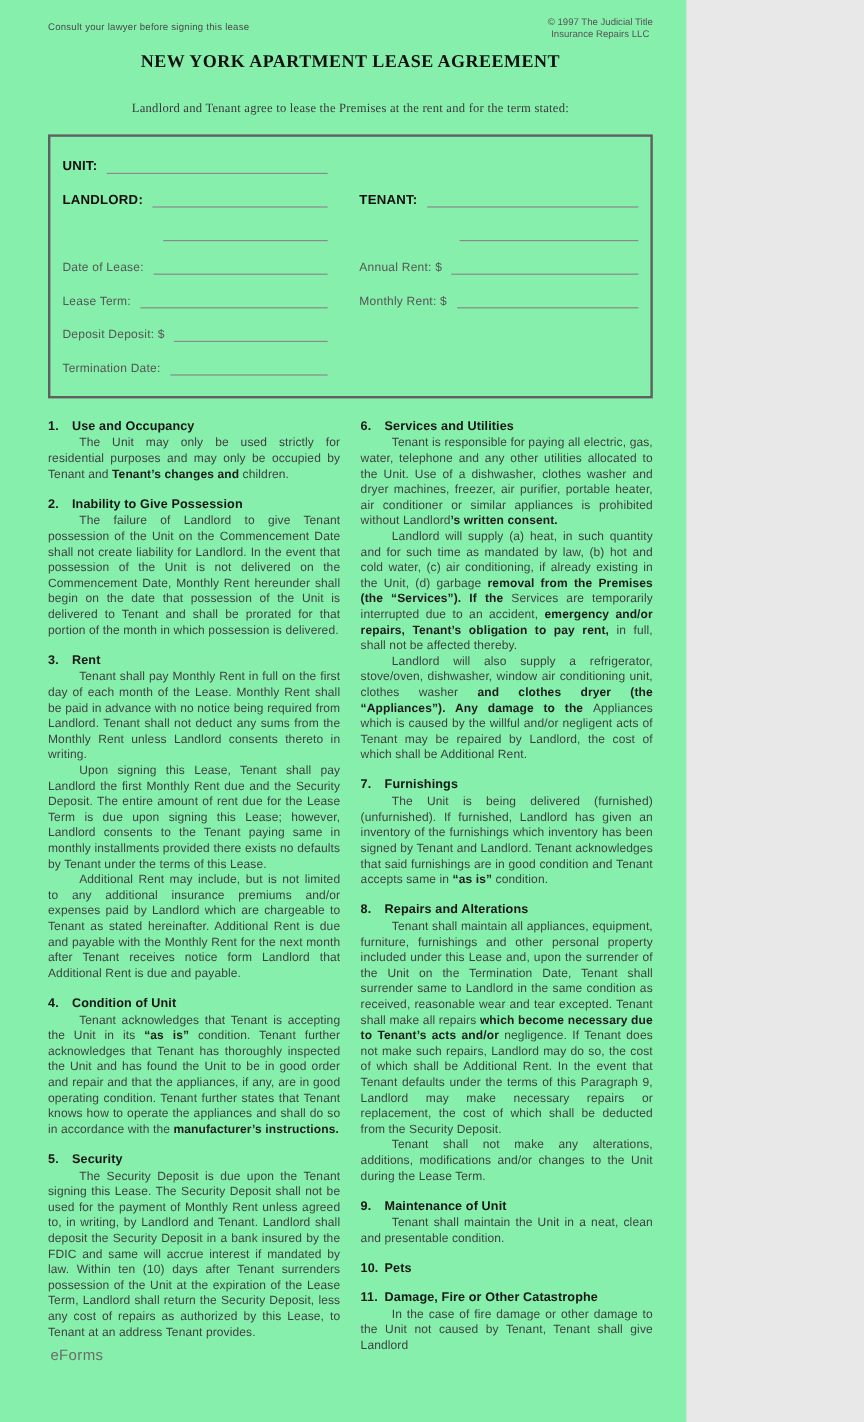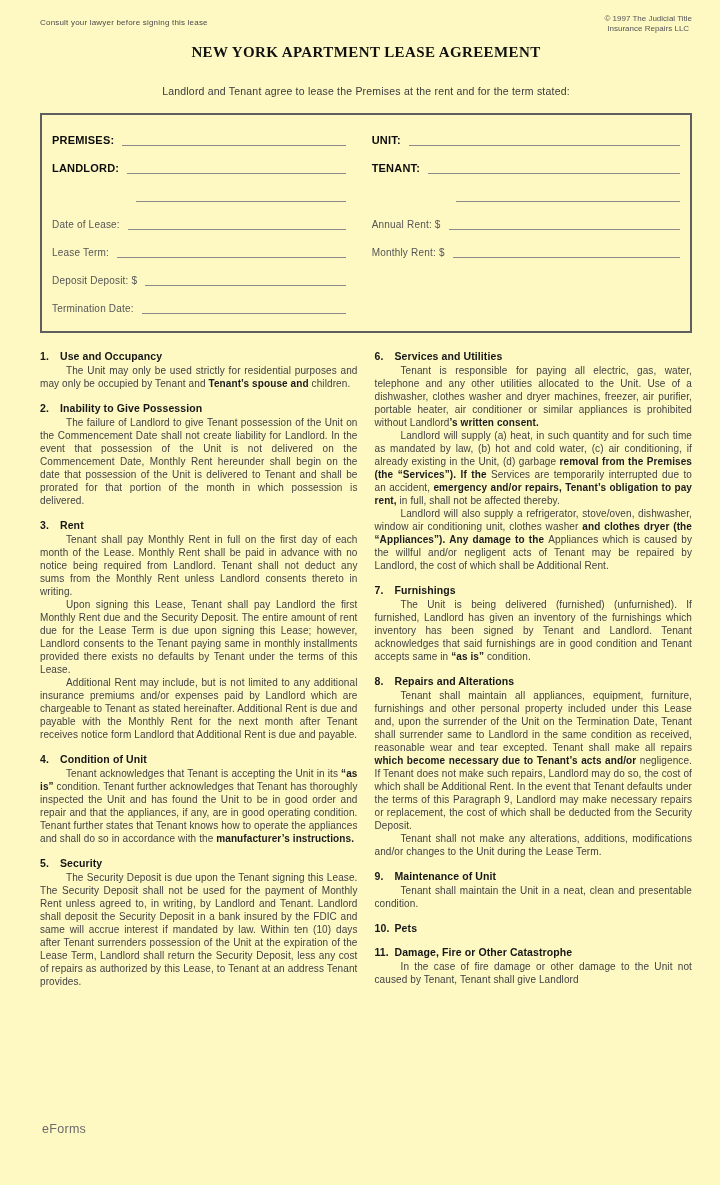--- a/index.html
+++ b/index.html
@@ -1,26 +1,26 @@
 <!DOCTYPE html>
 <html><head>
 <meta charset="utf-8">
 <style>
   html,body{margin:0;padding:0;background:#e8e8e8;}
   .page{
-    width:720px;height:1185px;background:#fef9c3;position:relative;
+    width:572px;height:1185px;background:#86efac;position:relative;
     box-sizing:border-box;padding:14px 28px 0 40px;overflow:hidden;
     font-family:"Liberation Sans",sans-serif;color:#3d3d3d;
   }
   .top-row{display:flex;justify-content:space-between;align-items:flex-start;}
   .disclaimer{font-size:8px;color:#4a4a4a;letter-spacing:.2px;padding-top:4px;}
   .copyright{font-size:8px;color:#555;text-align:center;line-height:10px;}
   .doc-title{text-align:center;font-size:15px;font-weight:bold;color:#111;
     letter-spacing:.4px;margin-top:10px;font-family:Liberation Serif, serif;}
-  .doc-subtitle{text-align:center;font-size:10.5px;color:#3a3a3a;margin-top:24px;letter-spacing:.2px;}
+  .doc-subtitle{text-align:center;font-size:10.5px;color:#3a3a3a;margin-top:24px;letter-spacing:.2px;font-family:Liberation Serif, serif;}
   .form-box{margin-top:16px;border:2px solid #5f5f5f;padding:14px 10px 6px 10px;}
   .form-row{display:grid;grid-template-columns:1fr 1.05fr;column-gap:26px;}
   .form-cell{display:flex;align-items:flex-end;height:17px;margin-bottom:11px;}
   .flabel{font-size:10px;color:#555;white-space:nowrap;letter-spacing:.2px;}
   .flabel.bold{font-weight:bold;font-size:11px;color:#0d0d0d;}
   .fline{flex:1;border-bottom:1.5px solid #8a8a8a;height:13px;margin-left:8px;min-width:40px;}
   .fline.indent{margin-left:84px;}
   .columns{display:grid;grid-template-columns:1fr 1fr;column-gap:17px;margin-top:17px;}
   .section{margin-bottom:12px;}
   .sec-heading{display:flex;font-size:10.5px;font-weight:bold;color:#161616;
@@ -43,24 +43,20 @@
       <div>Insurance Repairs LLC</div>
     </div>
   </div>
 
   <div class="doc-title">NEW YORK APARTMENT LEASE AGREEMENT</div>
   <div class="doc-subtitle">Landlord and Tenant agree to lease the Premises at the rent and for the term stated:</div>
 
   <div class="form-box">
       <div class="form-row">
         <div class="form-cell">
-          <span class="flabel bold">PREMISES:</span>
-          <span class="fline"></span>
-        </div>
-        <div class="form-cell">
           <span class="flabel bold">UNIT:</span>
           <span class="fline"></span>
         </div>
       </div>
       <div class="form-row">
         <div class="form-cell">
           <span class="flabel bold">LANDLORD:</span>
           <span class="fline"></span>
         </div>
         <div class="form-cell">
@@ -111,21 +107,21 @@
       </div>
     </div>
 
   <div class="columns">
     <div class="col" id="col-left">
         <div class="section">
           <div class="sec-heading">
             <span class="sec-num">1.</span>
             <span class="sec-title">Use and Occupancy</span>
           </div>
-          <p class="body-par"><span>The Unit may only be used strictly for residential purposes and may only be occupied by Tenant and </span><b>Tenant’s spouse and</b><span> children.</span></p>
+          <p class="body-par"><span>The Unit may only be used strictly for residential purposes and may only be occupied by Tenant and </span><b>Tenant’s changes and</b><span> children.</span></p>
         </div>
         <div class="section">
           <div class="sec-heading">
             <span class="sec-num">2.</span>
             <span class="sec-title">Inability to Give Possession</span>
           </div>
           <p class="body-par"><span>The failure of Landlord to give Tenant possession of the Unit on the Commencement Date shall not create liability for Landlord.  In the event that possession of the Unit is not delivered on the Commencement Date, Monthly Rent hereunder shall begin on the date that possession of the Unit is delivered to Tenant and shall be prorated for that portion of the month in which possession is delivered.</span></p>
         </div>
         <div class="section">
           <div class="sec-heading">

